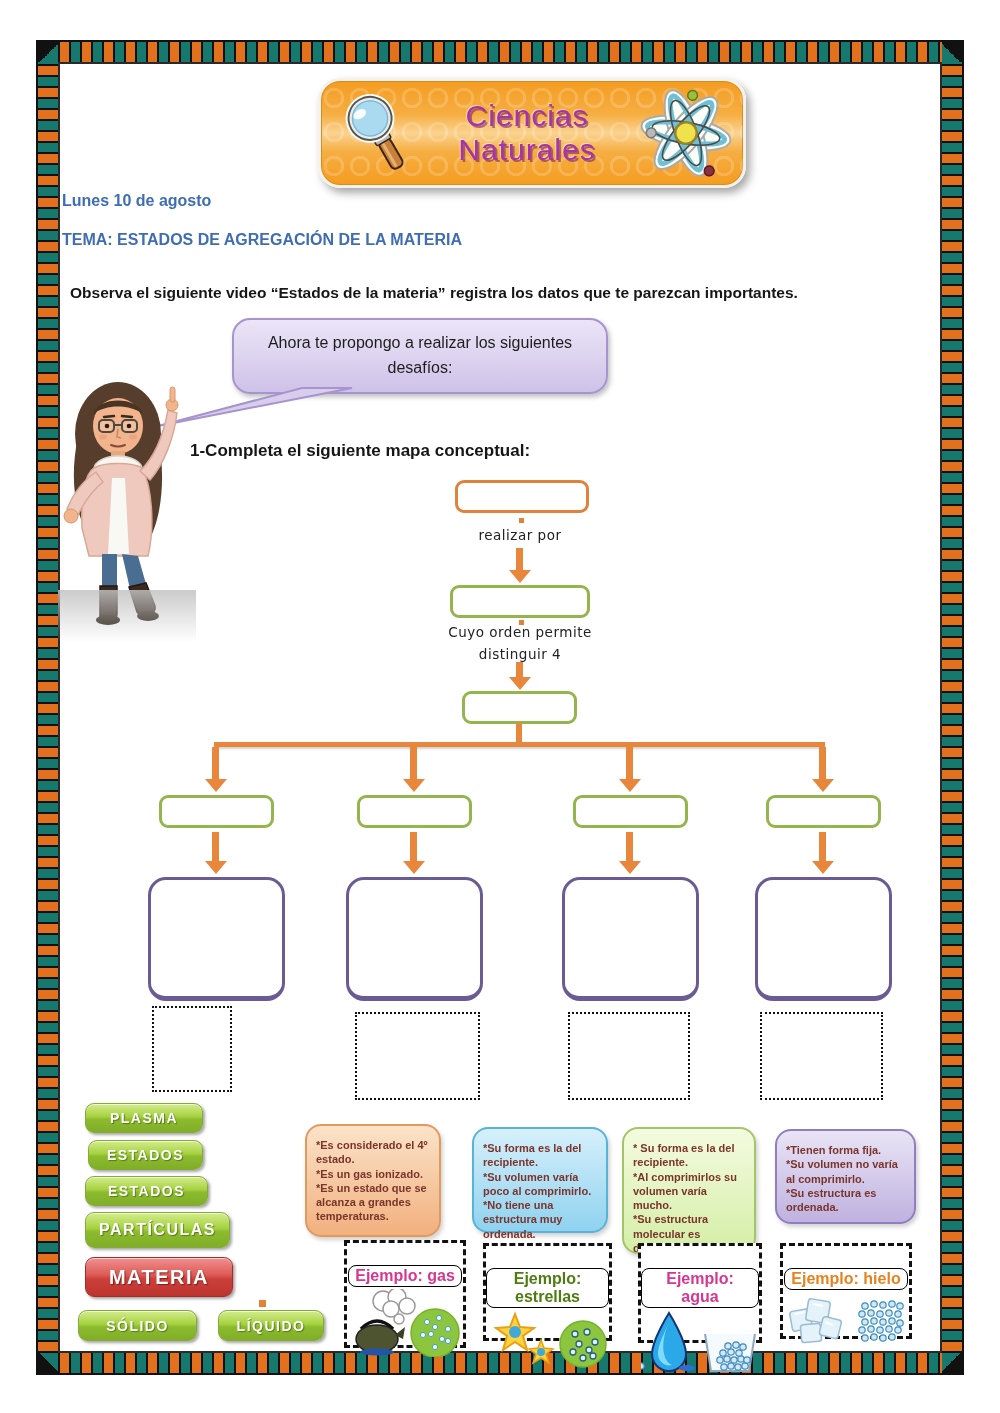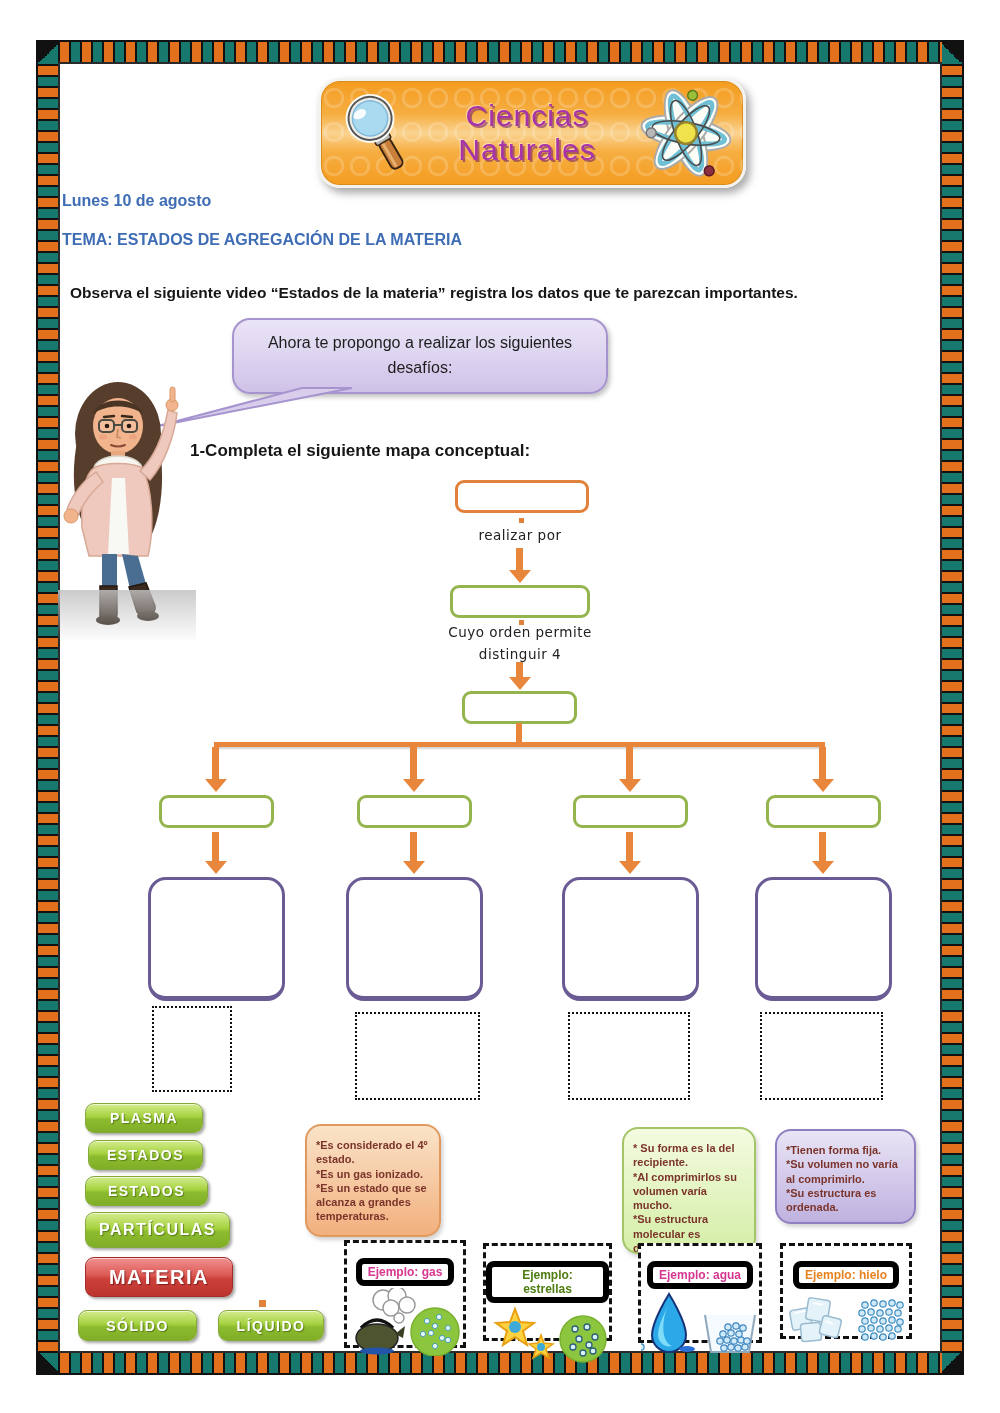--- a/index.html
+++ b/index.html
@@ -79,22 +79,22 @@
   
   .dcard{position:absolute;border-radius:16px;padding:12px 8px 6px 9px;font-size:11px;font-weight:bold;
     line-height:1.3;color:#7B342B;box-sizing:border-box;box-shadow:2px 3px 4px rgba(0,0,0,0.18);}
   .dc-orange{background:linear-gradient(180deg,#FAE3C8 0%,#F2B07E 100%);border:2px solid #E09A60;}
   .dc-blue{background:linear-gradient(180deg,#D6F0FB 0%,#8FD2EF 100%);border:2px solid #58B4D6;}
   .dc-green{background:linear-gradient(180deg,#F4FBE0 0%,#D4EEA6 100%);border:2px solid #A4C468;}
   .dc-purple{background:linear-gradient(180deg,#E9E4F5 0%,#BFB2E0 100%);border:2px solid #8F7EC0;}
 
   
   .ecard{position:absolute;border:3px dashed #111;background:#fff;box-sizing:border-box;text-align:center;}
-  .ecard-title{display:inline-block;margin-top:15px;border:6px solid #000000;border-radius:8px;background:#fff;
-    font-weight:bold;font-size:12px;padding:1px 6px;}
+  .ecard-title{display:inline-block;margin-top:22px;border:1px solid #000000;border-radius:8px;background:#fff;
+    font-weight:bold;font-size:16px;padding:1px 6px;}
   .t-magenta{color:#D6368F;}.t-purple{color:#4d7c0f;}.t-orangetxt{color:#E8821E;}
   .ecard svg{display:block;margin:2px auto 0;}
 </style>
 </head>
 <body>
 
 <div class="page">
 
   <div class="frame">
     <div class="strip strip-top"></div>
@@ -242,20 +242,25 @@
   <div class="wb" style="left:85px;top:1212px;width:143px;height:34px;font-size:16px;">PARTÍCULAS</div>
   <div class="wb wb-red" style="left:85px;top:1257px;width:146px;height:38px;font-size:20px;">MATERIA</div>
   <div class="dot" style="left:259px;top:1300px;width:7px;height:7px;"></div>
   <div class="wb" style="left:78px;top:1310px;width:117px;height:29px;">SÓLIDO</div>
   <div class="wb" style="left:218px;top:1310px;width:104px;height:29px;">LÍQUIDO</div>
 
   <div class="dcard dc-orange" style="left:305px;top:1124px;width:136px;height:113px;">
     <div>*Es considerado el 4º estado.</div>
     <div>*Es un gas ionizado.</div>
     <div>*Es un estado que se alcanza a grandes temperaturas.</div>
+  </div>
+  <div class="dcard dc-blue" style="left:472px;top:1127px;width:136px;height:106px;">
+    <div>*Su forma es la del recipiente.</div>
+    <div>*Su volumen varía poco al comprimirlo.</div>
+    <div>*No tiene una estructura muy ordenada.</div>
   </div>
   <div class="dcard dc-green" style="left:622px;top:1127px;width:134px;height:127px;">
     <div>* Su forma es la del recipiente.</div>
     <div>*Al comprimirlos su volumen varía mucho.</div>
     <div>*Su estructura molecular es desordenada</div>
   </div>
   <div class="dcard dc-purple" style="left:775px;top:1129px;width:141px;height:95px;">
     <div>*Tienen forma fija.</div>
     <div>*Su volumen no varía al comprimirlo.</div>
     <div>*Su estructura es ordenada.</div>

